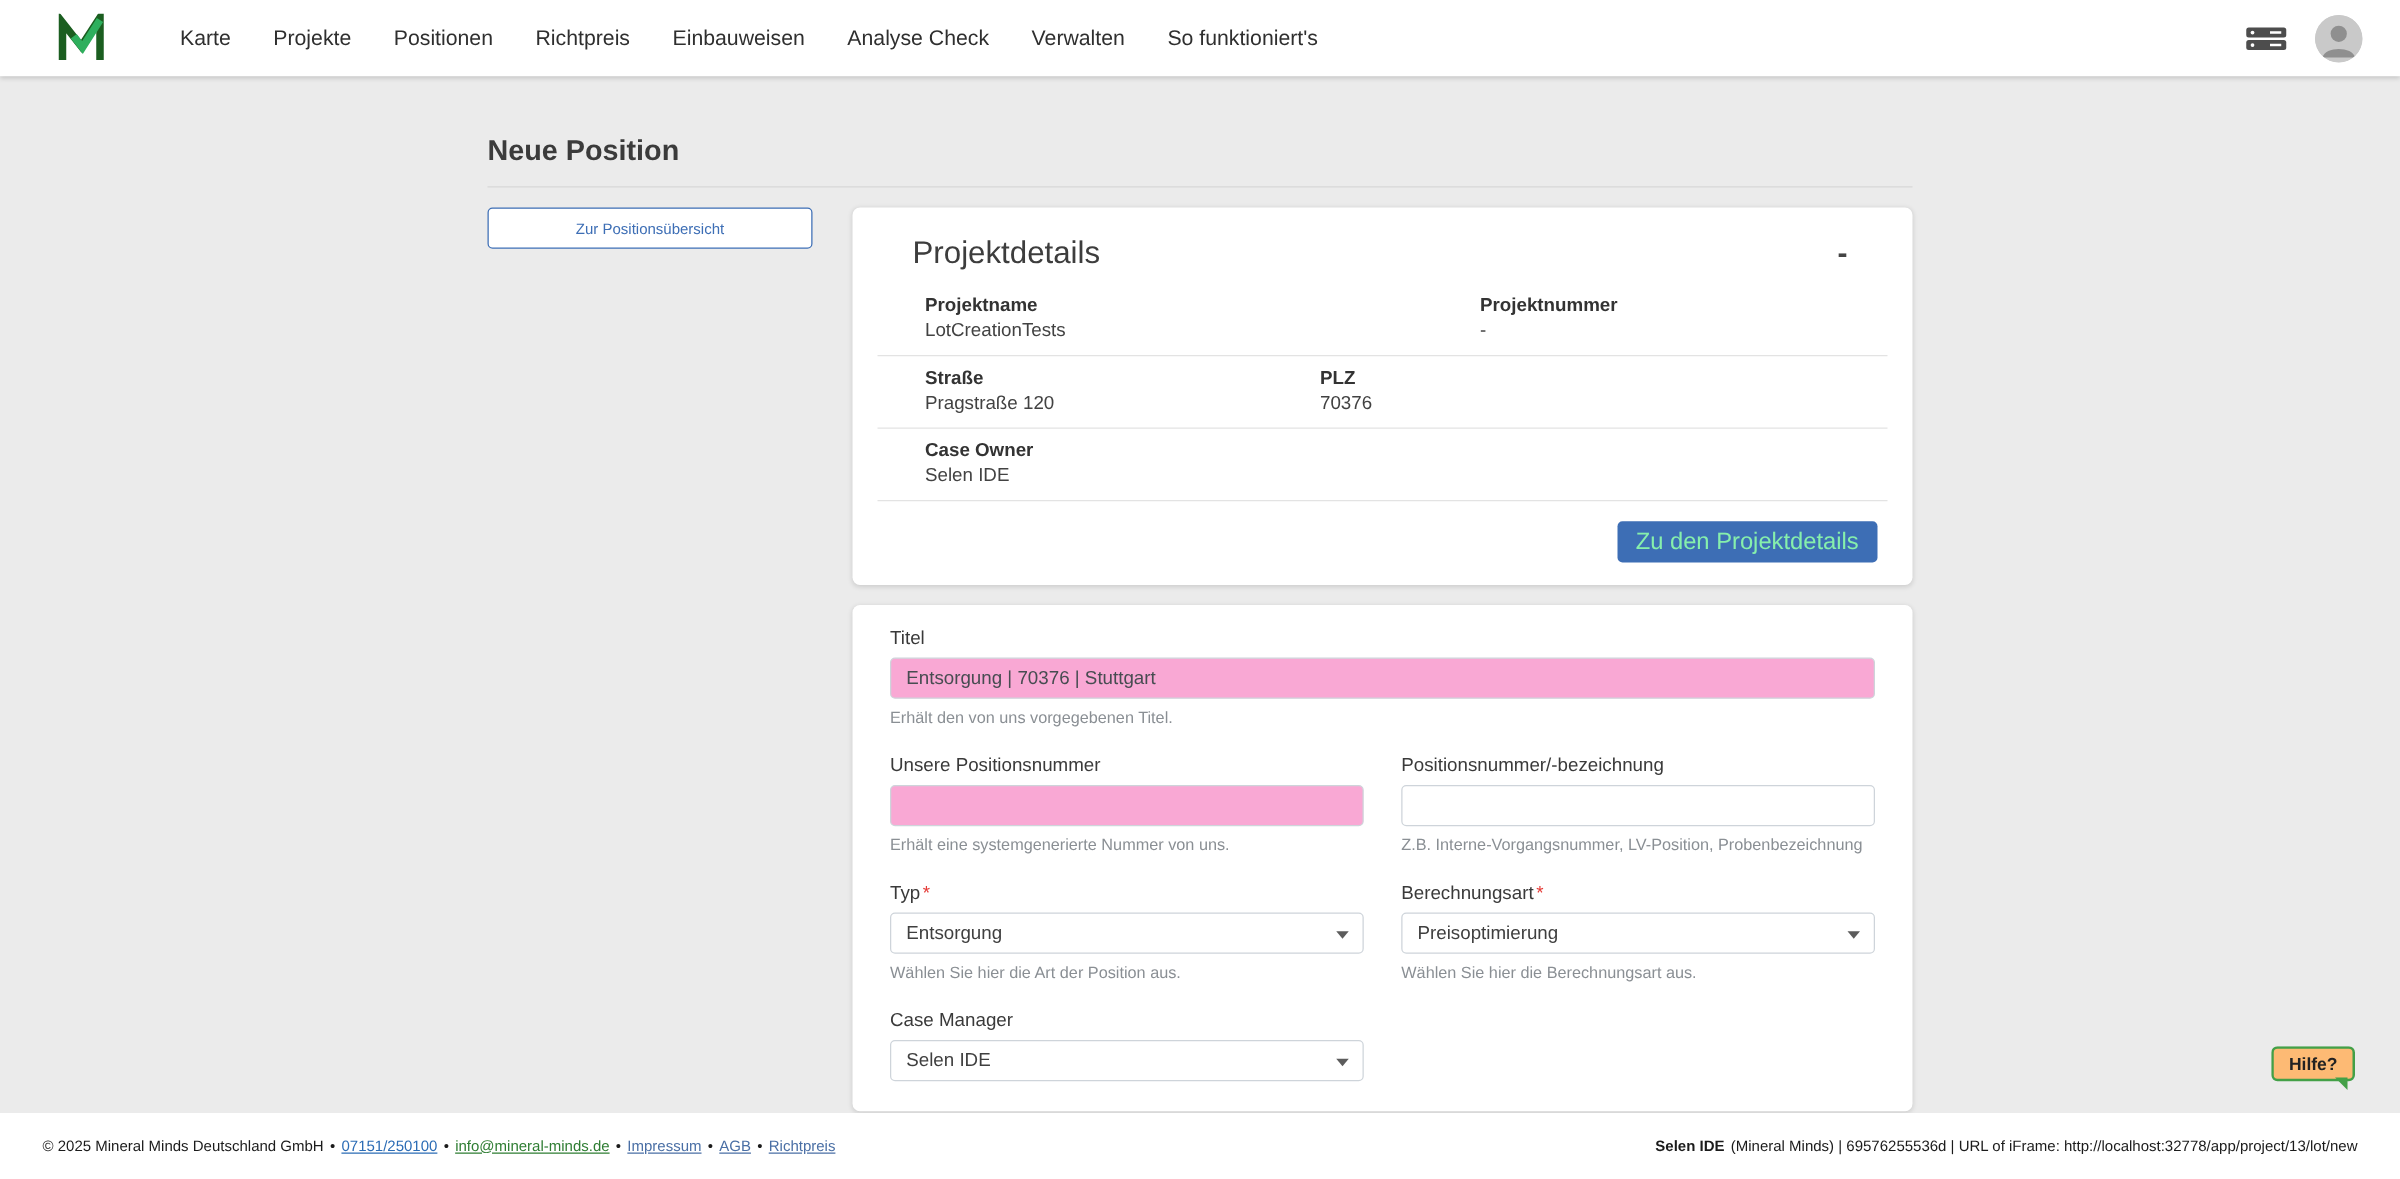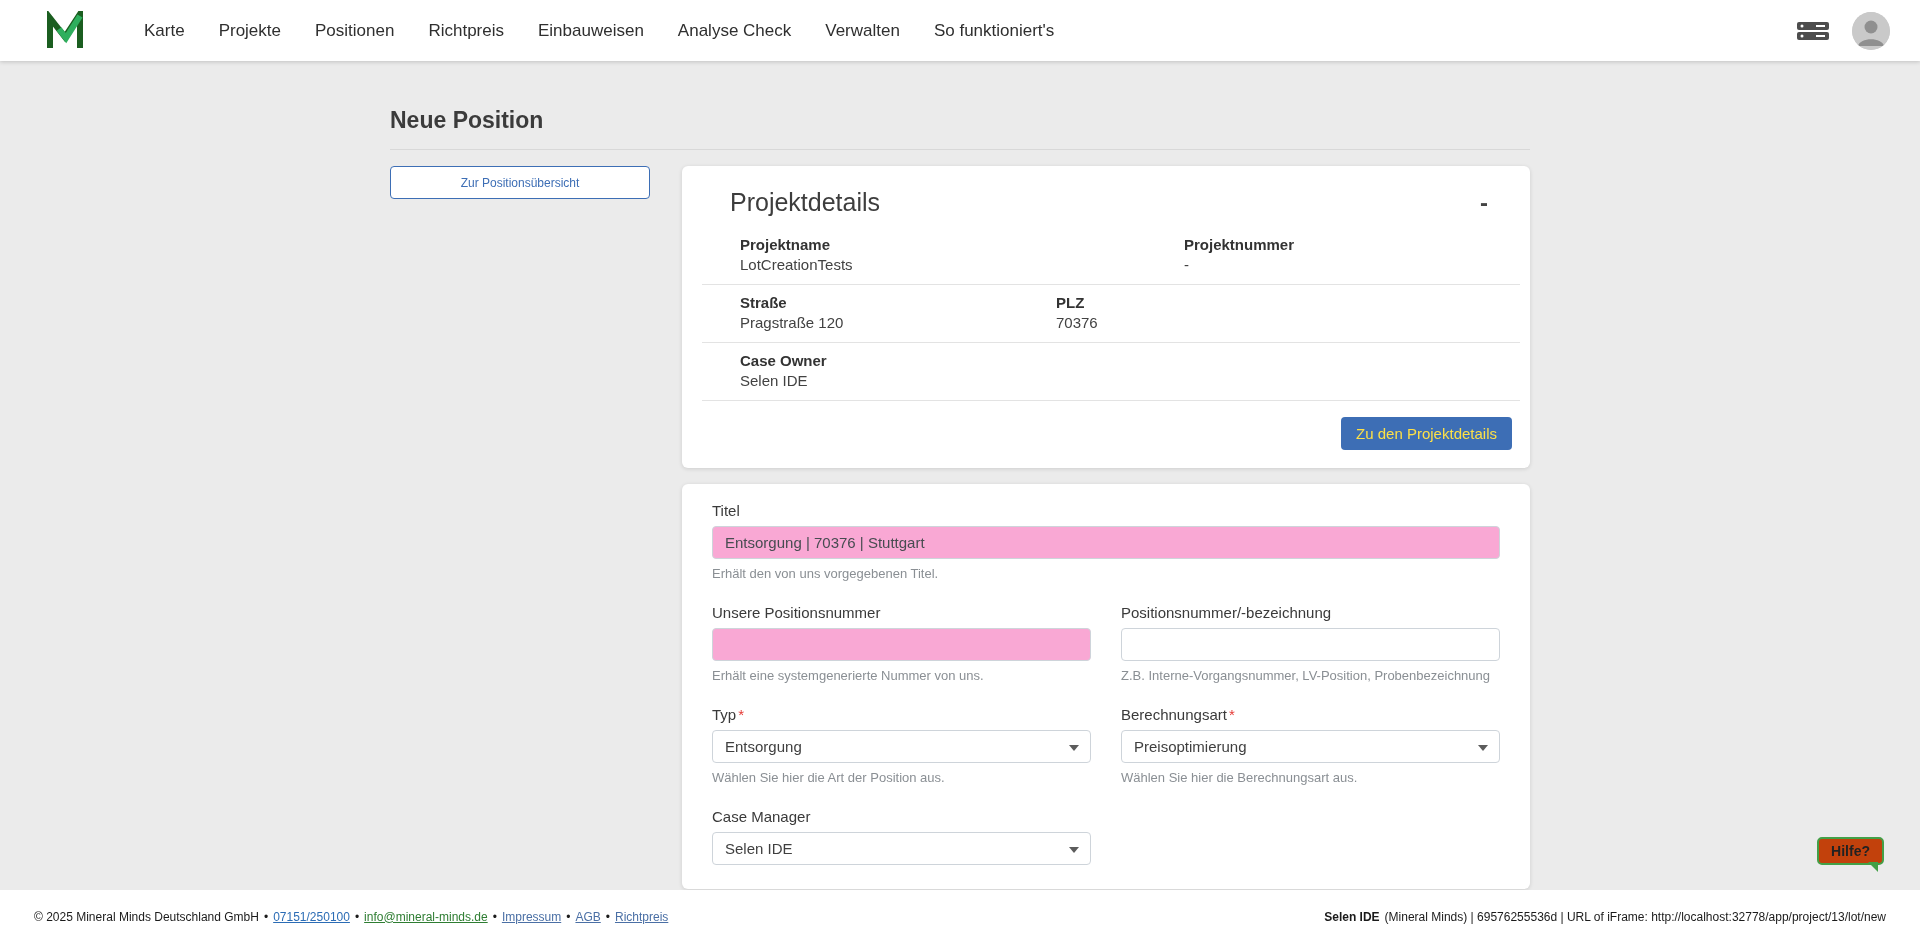--- a/index.html
+++ b/index.html
@@ -61,21 +61,21 @@
     cursor: pointer;
   }
 
   .card {
     background: #fff;
     border-radius: 6px;
     box-shadow: 0 1px 4px rgba(0,0,0,0.13);
   }
 
   
-  .project-card { padding: 22px 10px 18px 20px; }
+  .project-card { padding: 22px 20px 18px 20px; }
   .project-card-head {
     display: flex; justify-content: space-between; align-items: center;
     padding: 0 26px 0 28px; margin-bottom: 10px;
   }
   .project-card-title { font-size: 25px; font-weight: 400; color: #3d3d3d; }
   .collapse-btn {
     background: none; border: none; font-size: 24px; font-weight: 700;
     color: #444; cursor: pointer; line-height: 1; padding: 0 6px;
     font-family: "Liberation Sans", sans-serif;
   }
@@ -87,26 +87,26 @@
     padding: 9px 0 11px 0;
   }
   .cell-span2 { grid-column: 1 / 3; }
   .cell-span3 { grid-column: 1 / 4; }
   .cell-first { padding-left: 38px; }
   .detail-label { font-size: 15px; font-weight: 700; color: #333; margin-bottom: 3px; }
   .detail-value { font-size: 15px; color: #424242; }
   .card-actions { display: flex; justify-content: flex-end; margin-top: 16px; padding-right: 8px; }
   .primary-btn {
     background: #3d6eb5;
-    color: #fde047;
+    color: #86efac;
     border: none;
     border-radius: 4px;
     height: 33px;
     padding: 0 15px;
-    font-size: 15px;
+    font-size: 19px;
     font-family: "Liberation Sans", sans-serif;
     cursor: pointer;
   }
 
   
   .form-card { margin-top: 16px; margin-left: 292px; padding: 18px 30px 24px 30px; }
   .form-group { margin-bottom: 23px; }
   .form-label { font-size: 15px; color: #3a3a3a; margin-bottom: 7px; display: block; }
   .required-mark { color: #e53935; margin-left: 2px; font-size: 15px; }
   .text-input {
@@ -146,21 +146,21 @@
     border-left: 5px solid transparent;
     border-right: 5px solid transparent;
     border-top: 6px solid #5c5c5c;
   }
 
   
   .help-bubble {
     position: fixed;
     right: 36px;
     bottom: 78px;
-    background: #c2410c;
+    background: #fdba74;
     border: 2px solid #43a047;
     border-radius: 5px;
     padding: 4px 12px;
     font-size: 14px;
     font-weight: 700;
     color: #222;
     cursor: pointer;
     z-index: 6;
   }
   .help-bubble::after {

